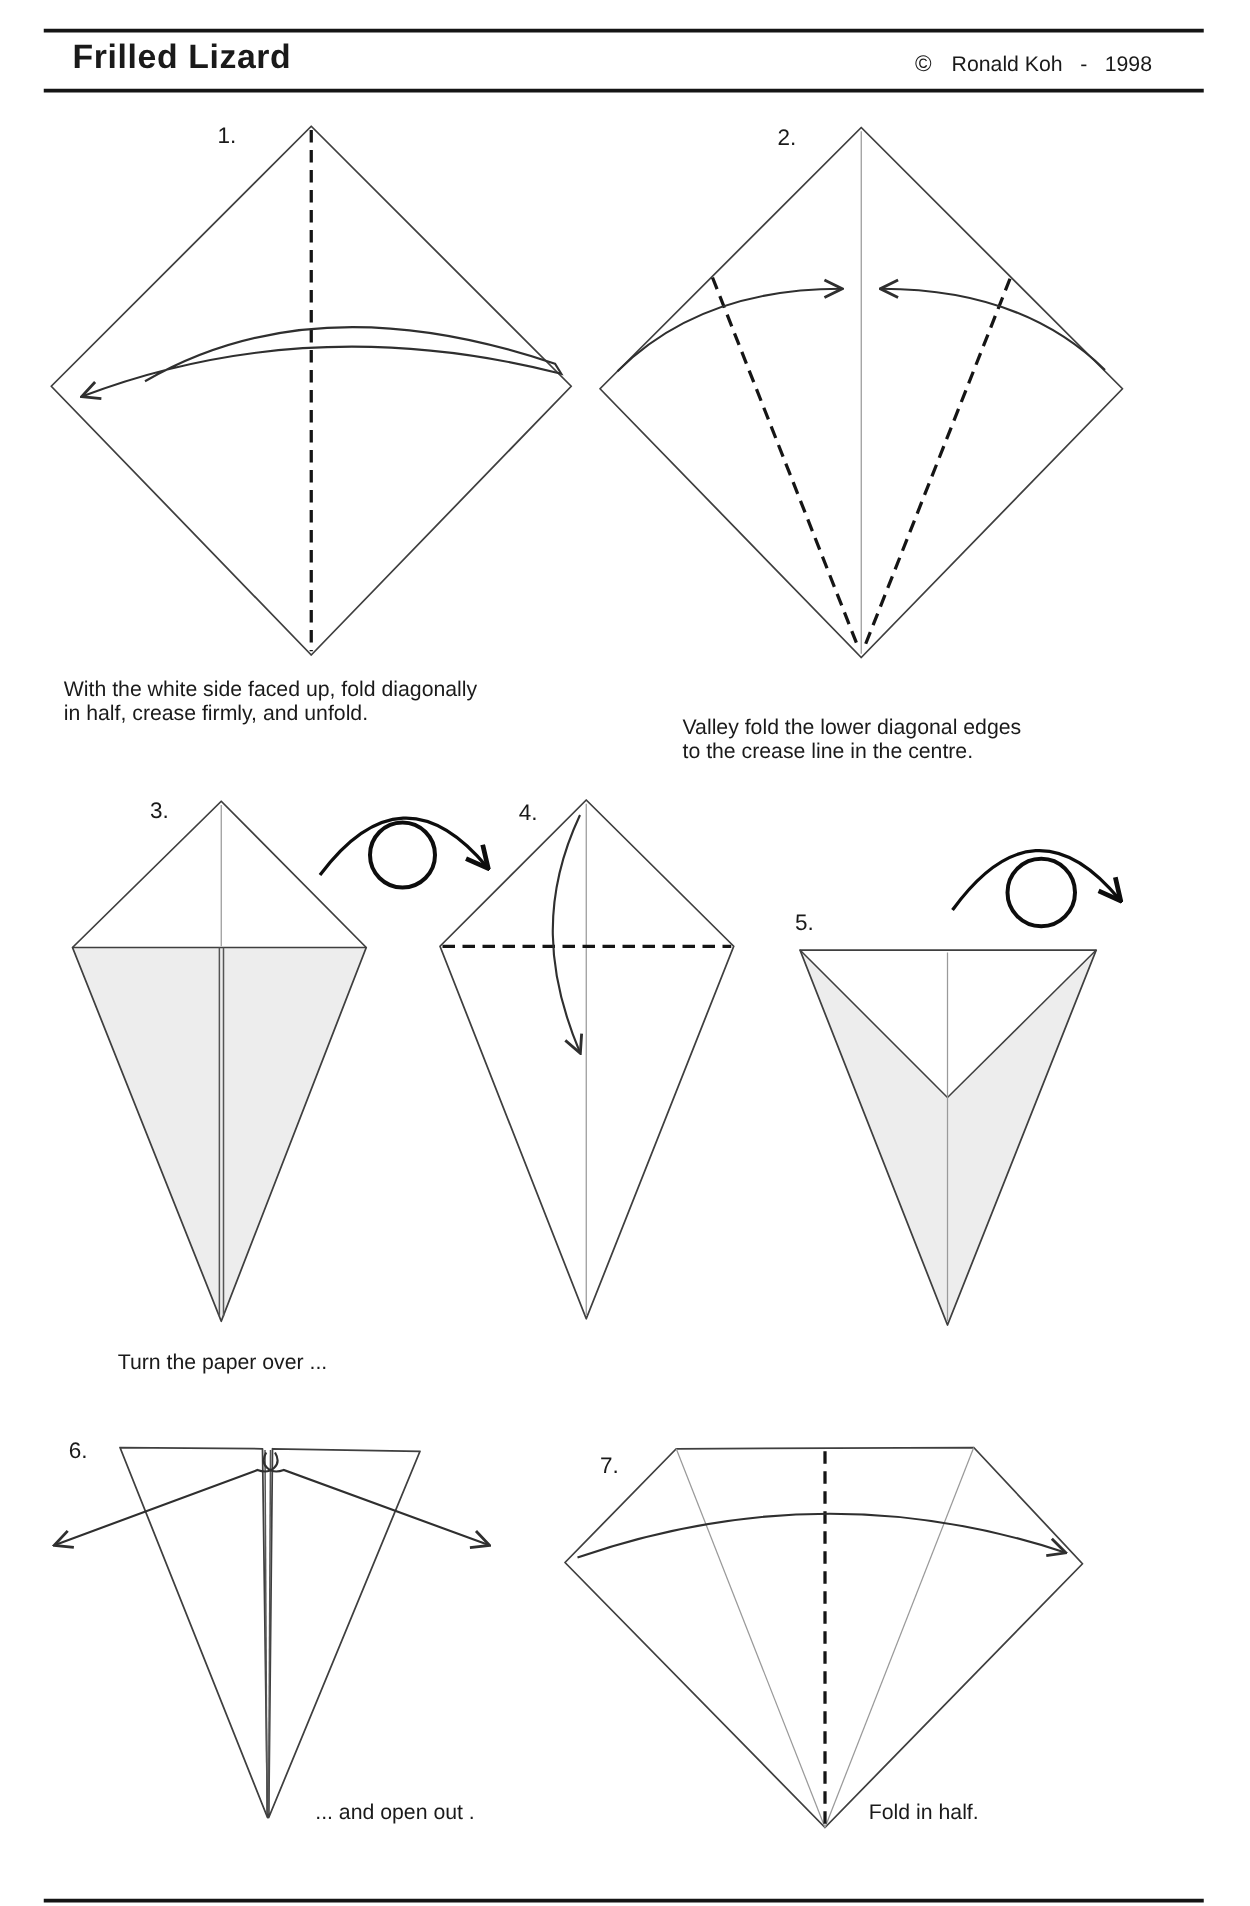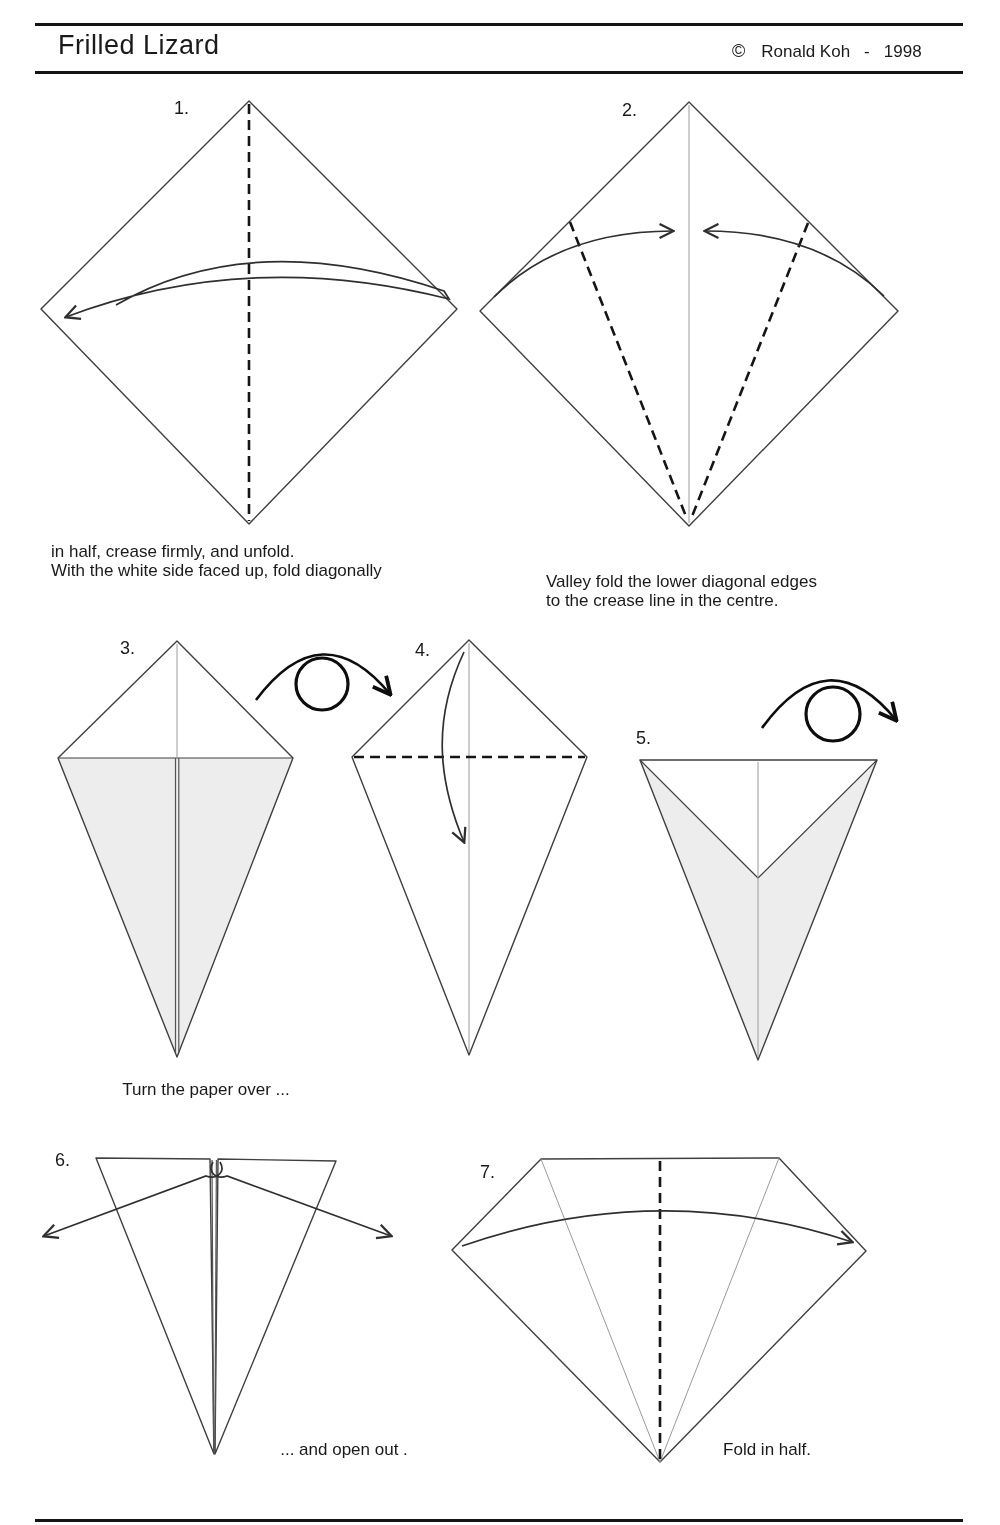--- a/index.html
+++ b/index.html
@@ -1,27 +1,27 @@
 <!DOCTYPE html>
 <html><head>
 <meta charset="utf-8">
 <style>
   html,body{margin:0;padding:0;background:#ffffff;}
   .page{
     position:relative;width:1000px;height:1525px;background:#ffffff;
     font-family:"Liberation Sans",sans-serif;color:#1a1a1a;overflow:hidden;
   }
   .rule{position:absolute;background:#151515;}
-  .title{position:absolute;left:58px;top:30px;font-size:27px;font-weight:400;letter-spacing:.5px;}
+  .title{position:absolute;left:58px;top:30px;font-size:27px;font-weight:700;letter-spacing:.5px;}
   .copyright{position:absolute;left:732px;top:41px;font-size:17px;display:flex;align-items:center;}
   .copyright .sym{font-size:18px;margin-right:16px;}
   .copyright .sep{margin:0 14px;}
   .stepnum{position:absolute;font-size:18px;}
   .caption{position:absolute;font-size:17px;line-height:19px;}
-  .caption.center{transform:translateX(-50%);text-align:center;white-space:nowrap;margin-left:28px;}
+  .caption.center{transform:translateX(-50%);text-align:center;white-space:nowrap;}
   svg.diagrams{position:absolute;left:0;top:0;}
   .outline{fill:none;stroke:#3f3f3f;stroke-width:1.4;stroke-linejoin:round;}
   .edge{stroke:#3f3f3f;stroke-width:1.2;}
   .crease{stroke:#9a9a9a;stroke-width:1;}
   .slit{stroke:#555555;stroke-width:1.2;}
   .dash{stroke:#151515;stroke-width:2.6;stroke-dasharray:10 6;fill:none;}
   .arrow{stroke:#2f2f2f;stroke-width:1.7;fill:none;}
   .turncircle{stroke:#0d0d0d;stroke-width:3.2;fill:none;}
   .turnarrow{stroke:#0d0d0d;stroke-width:2.6;fill:none;}
 </style>
@@ -120,22 +120,22 @@
 
   <div class="stepnum" style="left:174px;top:98px;">1.</div>
   <div class="stepnum" style="left:622px;top:100px;">2.</div>
   <div class="stepnum" style="left:120px;top:638px;">3.</div>
   <div class="stepnum" style="left:415px;top:640px;">4.</div>
   <div class="stepnum" style="left:636px;top:728px;">5.</div>
   <div class="stepnum" style="left:55px;top:1150px;">6.</div>
   <div class="stepnum" style="left:480px;top:1162px;">7.</div>
 
   <div class="caption" style="left:51px;top:542px;">
+    <div>With the white side faced up, fold diagonally</div>
     <div>in half, crease firmly, and unfold.</div>
-    <div>With the white side faced up, fold diagonally</div>
   </div>
   <div class="caption" style="left:546px;top:544px;margin-top:28px;">
     <div>Valley fold the lower diagonal edges</div>
     <div>to the crease line in the centre.</div>
   </div>
   <div class="caption center" style="left:178px;top:1080px;">
     <div>Turn the paper over ...</div>
   </div>
   <div class="caption center" style="left:316px;top:1440px;">
     <div>... and open out .</div>

